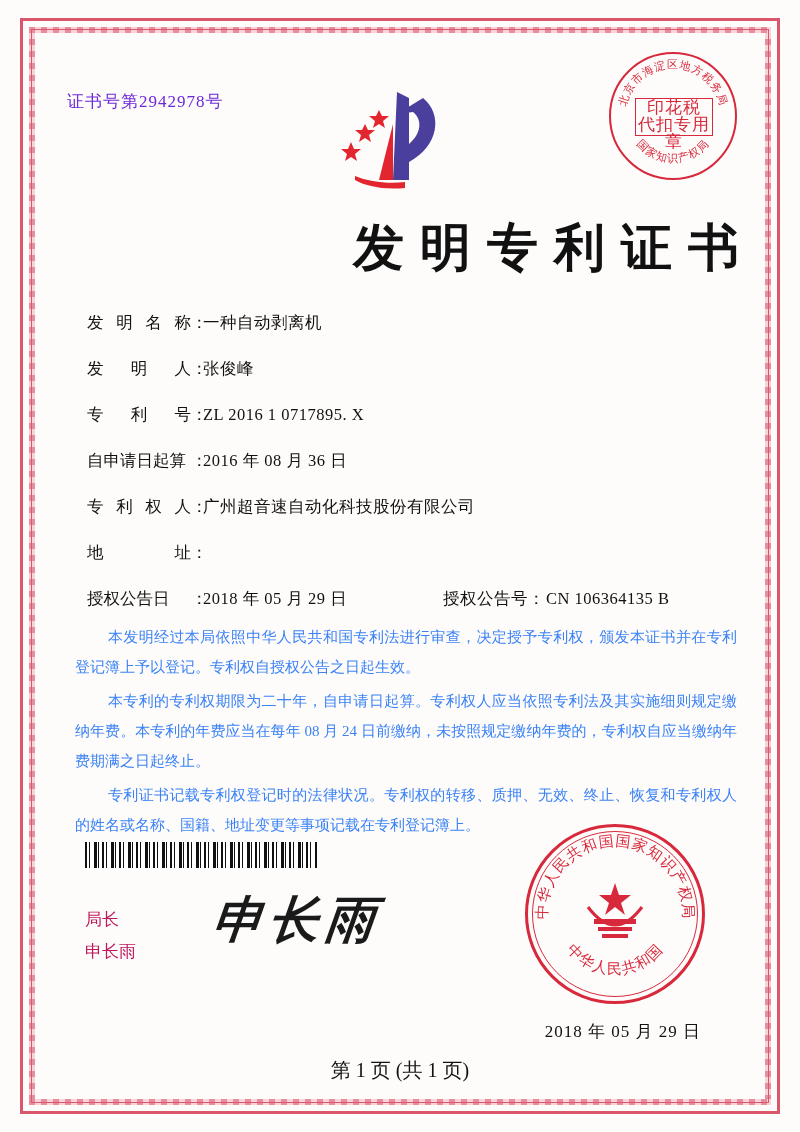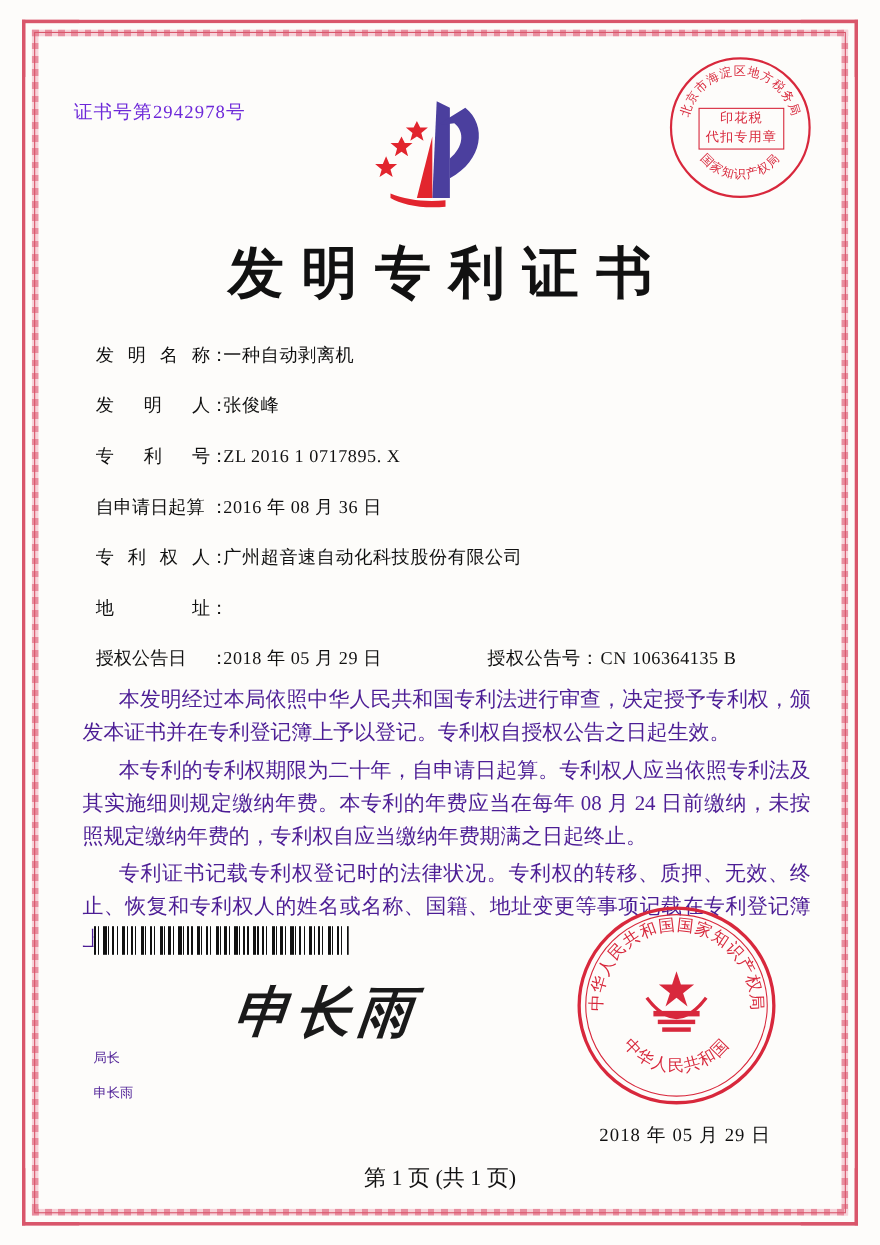--- a/index.html
+++ b/index.html
@@ -111,21 +111,21 @@
     border-radius: 50%;
   }
   .tax-stamp .inner-box {
     position: absolute;
     left: 26px;
     top: 46px;
     width: 76px;
     height: 36px;
     border: 1.5px solid #d8283c;
     color: #d8283c;
-    font-size: 12px;
+    font-size: 17px;
     line-height: 17px;
     text-align: center;
     letter-spacing: 1px;
   }
   .tax-stamp .arc {
     position: absolute;
     left: 0; top: 0;
     width: 128px; height: 128px;
   }
   .tax-stamp .arc text {
@@ -134,21 +134,21 @@
     font-family: "Liberation Serif", serif;
     letter-spacing: 1px;
   }
 
   
   .main-title {
     position: absolute;
     top: 172px;
     left: 0;
     right: 0;
-    text-align: center;
+    text-align: right;
     font-size: 51px;
     font-weight: bold;
     letter-spacing: 16px;
     text-indent: 16px;
     color: #111;
     font-family: "DejaVu Serif", "Liberation Serif", serif;
   }
 
   
   .fields {
@@ -180,23 +180,23 @@
   .field-row.dual .field-value { display: flex; }
   .field-row.dual .seg1 { width: 240px; flex: 0 0 240px; }
   .field-row.dual .seg2-label { margin-right: 1px; }
 
   
   .body-text {
     position: absolute;
     top: 580px;
     left: 30px;
     right: 18px;
-    font-size: 19px;
+    font-size: 15px;
     line-height: 30px;
-    color: #4c1d95;
+    color: #3b82f6;
     text-align: justify;
   }
   .body-text p {
     margin: 0 0 4px 0;
     text-indent: 33px;
   }
 
   
   .barcode {
     position: absolute;
@@ -208,24 +208,23 @@
       90deg,
       #111 0 2px, #fff 2px 4px, #111 4px 5px, #fff 5px 9px,
       #111 9px 12px, #fff 12px 13px, #111 13px 14px, #fff 14px 17px);
   }
 
   
   .sig-label {
     position: absolute;
     left: 40px;
     top: 862px;
-    font-size: 12px;
+    font-size: 17px;
     line-height: 32px;
-    color: #4c1d95;
-    margin-top: 41px;
+    color: #be185d;
   }
   .sig-script {
     position: absolute;
     left: 168px;
     top: 845px;
     font-size: 50px;
     color: #1a1a1a;
     font-family: "DejaVu Serif", serif;
     font-style: italic;
     font-weight: bold;

